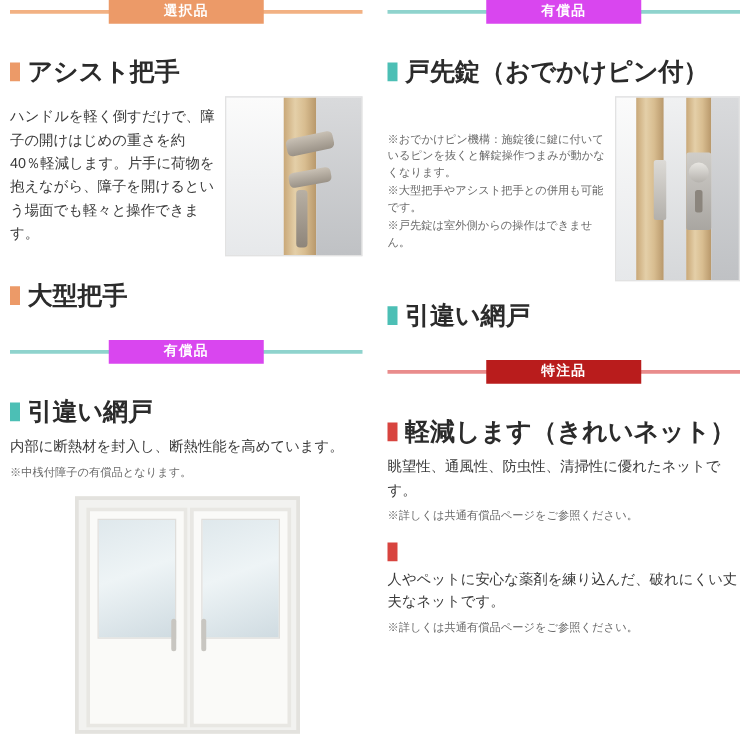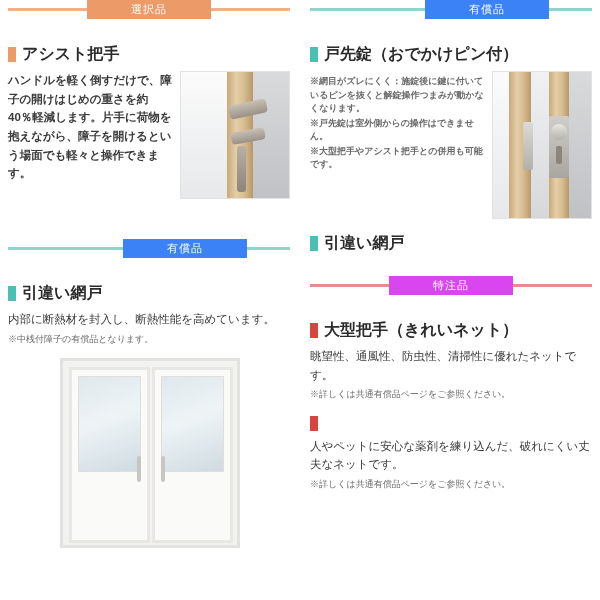--- a/index.html
+++ b/index.html
@@ -20,20 +20,21 @@
     width: 300px;
     padding: 0 10px 0 8px;
   }
   .col.right { padding: 0 8px 0 10px; }
 
   
   .ribbon {
     position: relative;
     height: 35px;
     margin-bottom: 9px;
+    font-weight: bold;
   }
   .ribbon .bar {
     position: absolute;
     left: 0; right: 0; top: 8px;
     height: 3px;
   }
   .ribbon .tag {
     position: absolute;
     left: 50%;
     transform: translateX(-50%);
@@ -44,31 +45,31 @@
     color: #ffffff;
     font-size: 11px;
     line-height: 19px;
     text-align: center;
     letter-spacing: 1px;
     white-space: nowrap;
   }
   .ribbon.orange .bar { background: #f2b183; }
   .ribbon.orange .tag { background: #ec9a68; }
   .ribbon.teal   .bar { background: #8fd3cd; }
-  .ribbon.teal   .tag { background: #3b82f6; margin-left: 36px; }
+  .ribbon.teal   .tag { background: #d946ef; }
   .ribbon.red    .bar { background: #e98c8c; }
-  .ribbon.red    .tag { background: #d946ef; }
+  .ribbon.red    .tag { background: #b91c1c; }
 
   
   .item { margin-bottom: 8px; }
   .item-title {
     display: flex;
     align-items: center;
     gap: 6px;
-    font-size: 16px;
+    font-size: 20px;
     font-weight: bold;
     color: #2b2b2b;
     margin-bottom: 6px;
   }
   .marker {
     display: inline-block;
     width: 8px; height: 15px;
     flex: 0 0 8px;
   }
   .marker.orange { background: #ec9a68; }
@@ -85,22 +86,21 @@
     line-height: 1.5;
     color: #6a6a6a;
     margin-top: 4px;
   }
   .note + .note { margin-top: 1px; }
 
   
   .split {
     display: flex;
     gap: 8px;
-    align-items: flex-start;
-    font-weight: bold;
+    align-items: center;
   }
   .split .txt { flex: 1 1 auto; }
   .split .pic { flex: 0 0 auto; }
 
   
   .photo {
     position: relative;
     overflow: hidden;
     background: #e9eaec;
     border: 1px solid #e2e2e2;
@@ -222,20 +222,24 @@
             <div class="handle-lever" style="left:50px;top:58px;width:34px;height:12px;transform:rotate(-10deg);"></div>
             <div class="handle-bar" style="left:56px;top:74px;width:9px;height:46px;"></div>
           </div>
         </div>
       </div>
     </div>
 
     <div class="gap-md"></div>
 
     <div class="item">
+      <div class="item-title">
+        <span class="marker orange"></span>
+        <span>大型把手</span>
+      </div>
     </div>
 
     <div class="gap-lg"></div>
 
     <div class="ribbon teal">
       <div class="bar"></div>
       <div class="tag">有償品</div>
     </div>
 
     <div class="item">
@@ -270,23 +274,23 @@
       <div class="tag">有償品</div>
     </div>
 
     <div class="item">
       <div class="item-title">
         <span class="marker teal"></span>
         <span>戸先錠（おでかけピン付）</span>
       </div>
       <div class="split">
         <div class="txt">
-          <div class="note">※網目がズレにくく：施錠後に鍵に付いているピンを抜くと解錠操作つまみが動かなくなります。</div>
+          <div class="note">※おでかけピン機構：施錠後に鍵に付いているピンを抜くと解錠操作つまみが動かなくなります。</div>
+          <div class="note">※大型把手やアシスト把手との併用も可能です。</div>
           <div class="note">※戸先錠は室外側からの操作はできません。</div>
-          <div class="note">※大型把手やアシスト把手との併用も可能です。</div>
         </div>
         <div class="pic">
           <div class="photo ph-lock">
             <div class="panel-white" style="left:0;top:0;width:16px;height:148px;"></div>
             <div class="frame-wood" style="left:16px;top:0;width:22px;height:148px;"></div>
             <div class="panel-gray" style="left:38px;top:0;width:18px;height:148px;background:linear-gradient(180deg,#f0f1f2,#d5d7d9);"></div>
             <div class="frame-wood" style="left:56px;top:0;width:20px;height:148px;"></div>
             <div class="panel-gray" style="left:76px;top:0;width:24px;height:148px;"></div>
             <div class="lock-plate" style="left:56px;top:44px;width:20px;height:62px;"></div>
             <div class="lock-knob" style="left:58px;top:52px;width:16px;height:16px;"></div>
@@ -309,21 +313,21 @@
     <div class="gap-lg"></div>
 
     <div class="ribbon red">
       <div class="bar"></div>
       <div class="tag">特注品</div>
     </div>
 
     <div class="item">
       <div class="item-title">
         <span class="marker red"></span>
-        <span>大型把手（きれいネット）</span>
+        <span>軽減します（きれいネット）</span>
       </div>
       <div class="body-text">眺望性、通風性、防虫性、清掃性に優れたネットです。</div>
       <div class="note">※詳しくは共通有償品ページをご参照ください。</div>
     </div>
 
     <div class="gap-sm"></div>
 
     <div class="item">
       <div class="item-title">
         <span class="marker red"></span>

